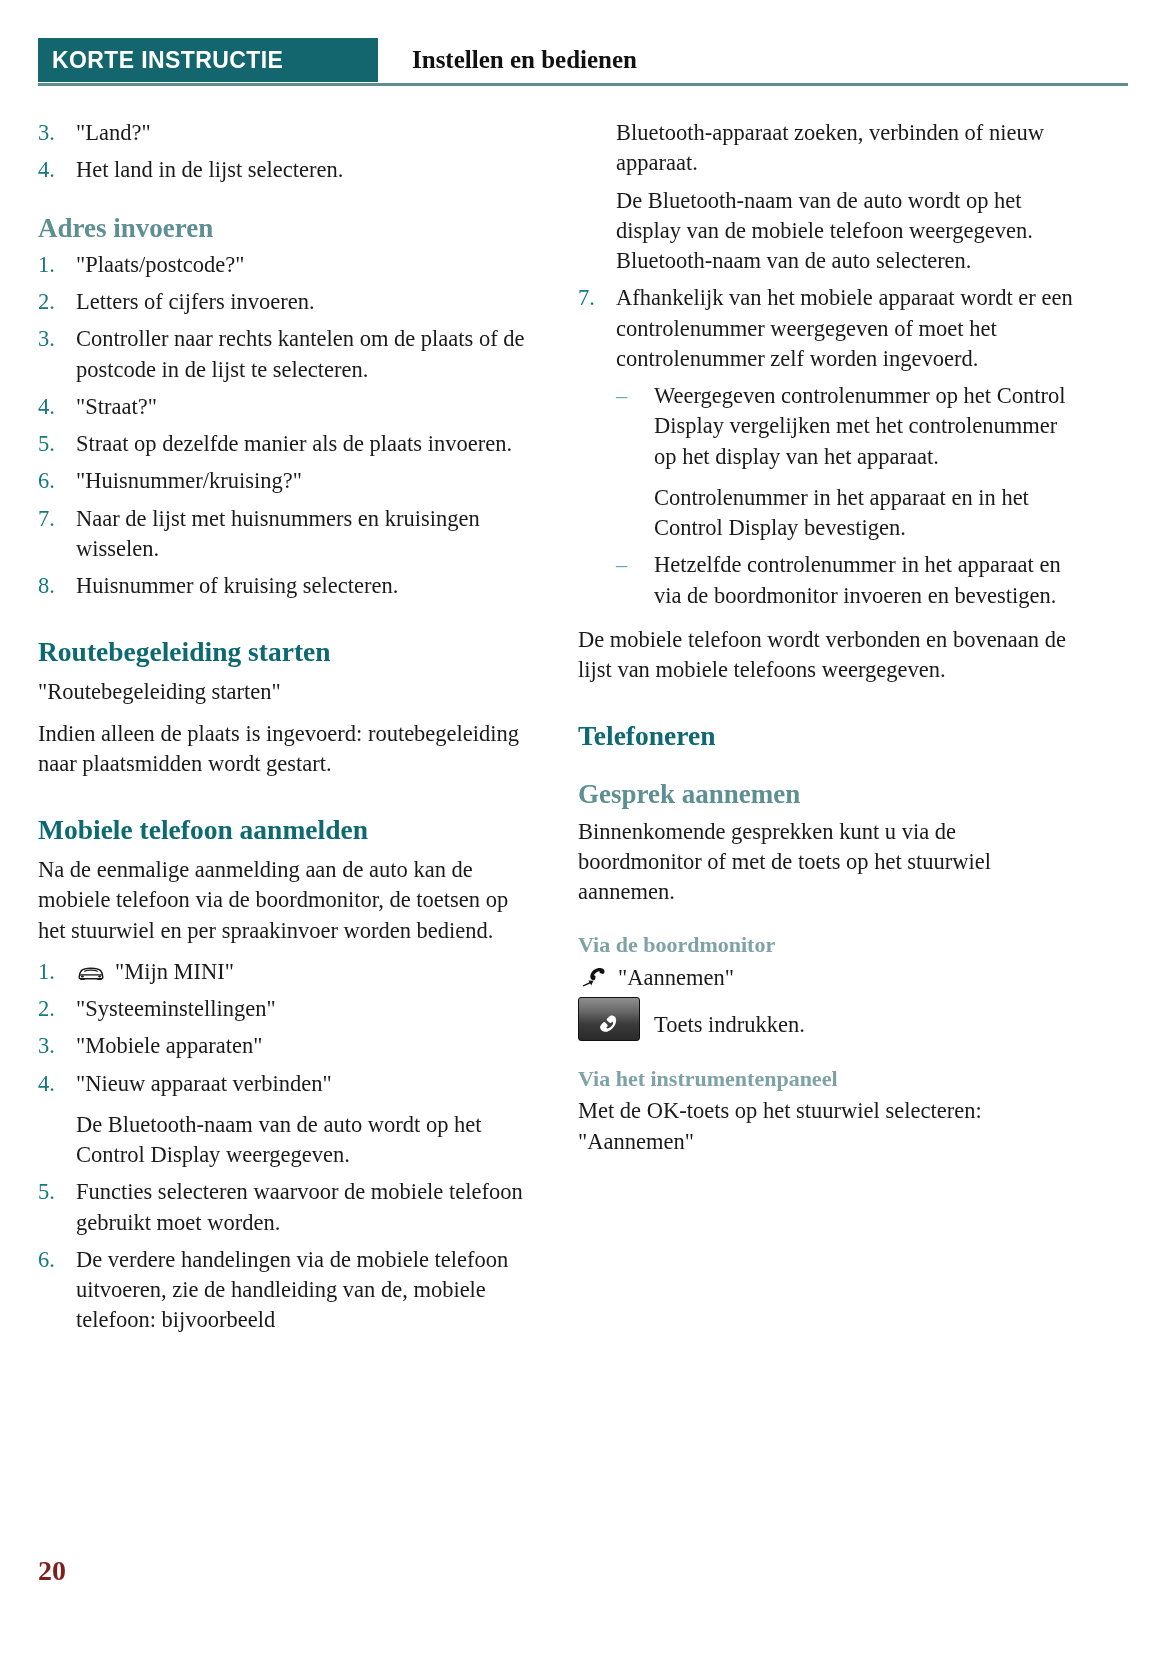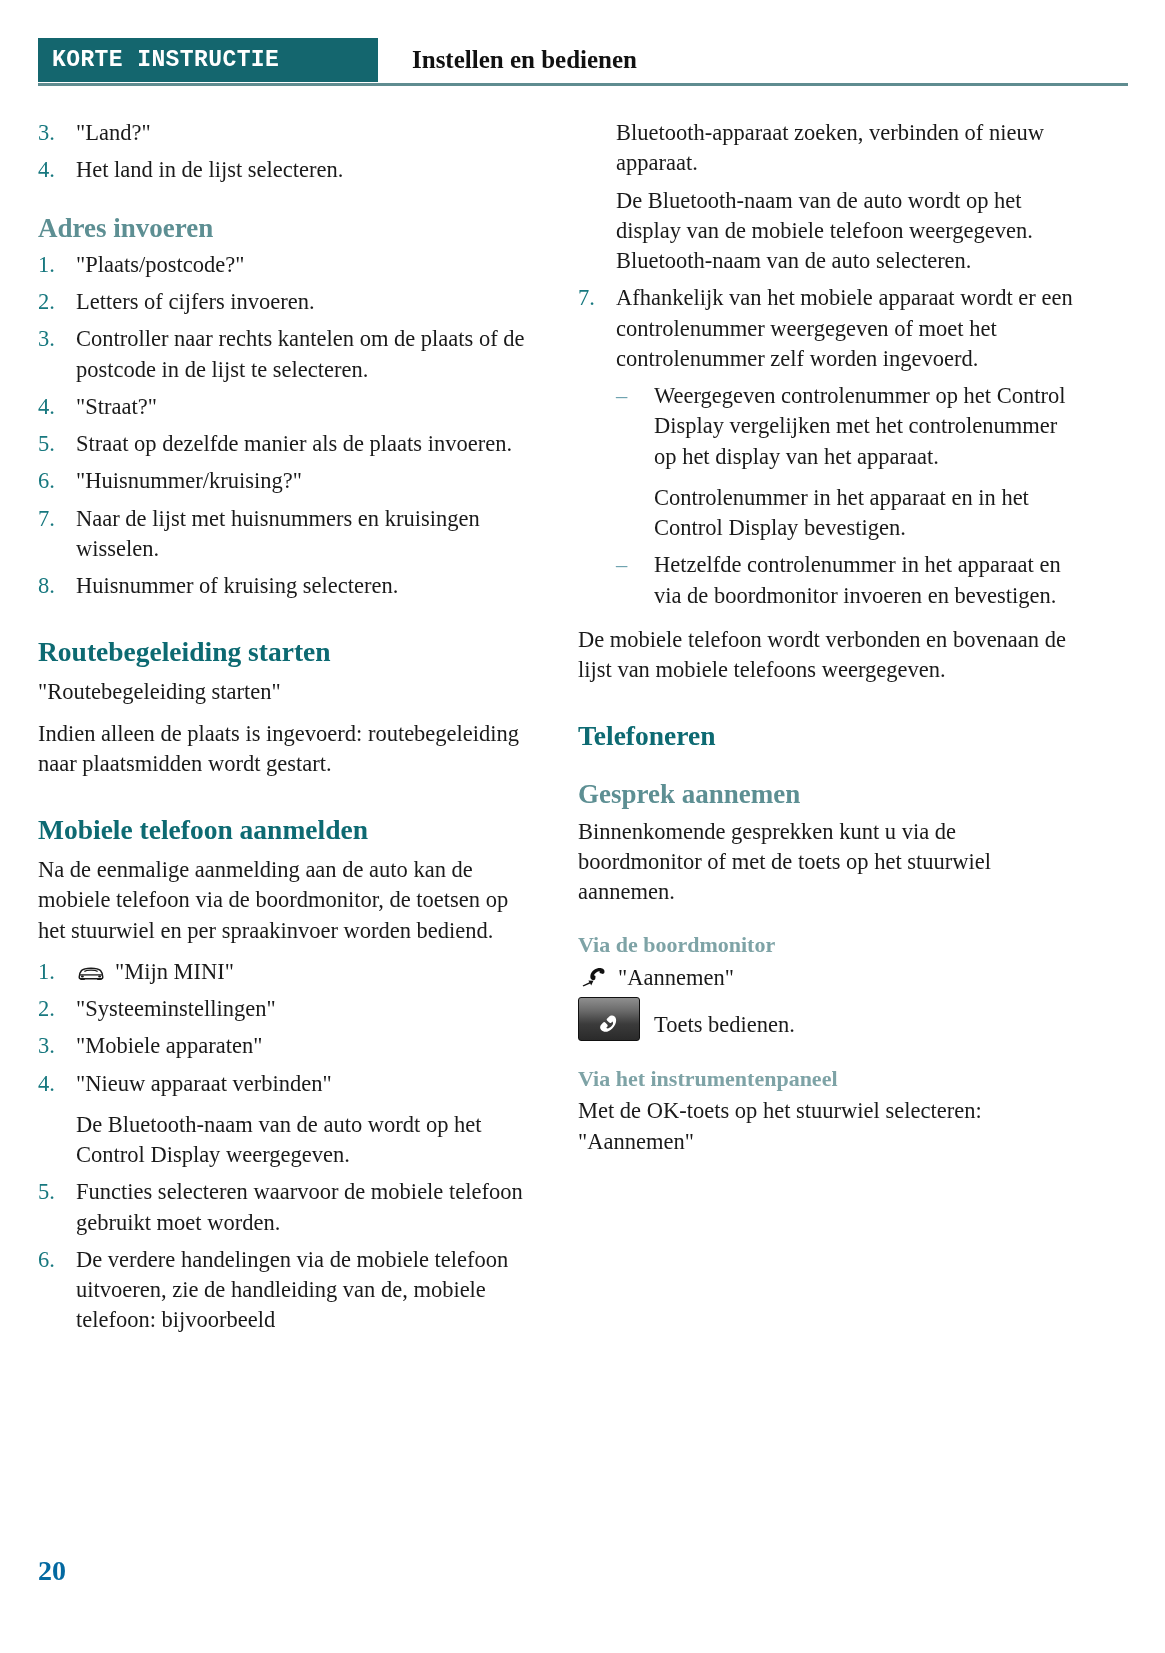--- a/index.html
+++ b/index.html
@@ -29,21 +29,21 @@
     height: 44px;
   }
   .header-tag {
     position: absolute;
     left: 0;
     top: 0;
     width: 340px;
     height: 44px;
     background: #14666e;
     color: #ffffff;
-    font-family: Liberation Mono, monospace;
+    font-family: Liberation Sans, sans-serif;
     font-weight: bold;
     font-size: 23px;
     letter-spacing: 0.4px;
     display: flex;
     align-items: center;
     padding-left: 14px;
     box-sizing: border-box;
   }
   .header-title {
     position: absolute;
@@ -165,21 +165,21 @@
     transform: translate(-50%, -50%);
   }
 
   
   .folio {
     position: absolute;
     left: 38px;
     top: 1555px;
     font-size: 28px;
     font-weight: bold;
-    color: #0369a1;
+    color: #7f1d1d;
   }
 </style>
 </head>
 <body>
 
 <div class="page">
 
   <div class="header">
     <div class="header-tag">KORTE INSTRUCTIE</div>
     <div class="header-title">Instellen en bedienen</div>
@@ -324,21 +324,21 @@
           </g>
         </svg>
       </span><span>"Aannemen"</span>
     </p>
 
     <p class="para tight">
       <span class="btn-phone">
         <svg width="36" height="32" viewBox="0 0 36 32">
           <path d="M10.2 27.0c-1.6-1.6-1.4-4.0.4-5.8l1.6-1.6c.8-.8 1.6-.7 2.3.1l1.7 1.9c.7.8.6 1.6-.1 2.3l-.9.9c1.1 1.0 3.0.8 5.0-1.2 2.1-2.1 2.3-4.0 1.2-5.1l-.9.9c-.7.7-1.5.8-2.3.1l-1.9-1.7c-.8-.7-.9-1.5-.1-2.3l1.6-1.6c1.8-1.8 4.2-2.0 5.8-.4 2.6 2.6 1.9 7.7-2.3 11.9C17.1 29.6 12.8 29.6 10.2 27.0z" fill="#ffffff"></path>
         </svg>
-      </span><span>Toets bedienen.</span>
+      </span><span>Toets indrukken.</span>
     </p>
 
     <div class="h3">Via het instrumentenpaneel</div>
     <p class="para">Met de OK-toets op het stuurwiel selecteren: "Aannemen"</p>
 
   </div>
 
   <div class="folio">20</div>
 
 </div>

